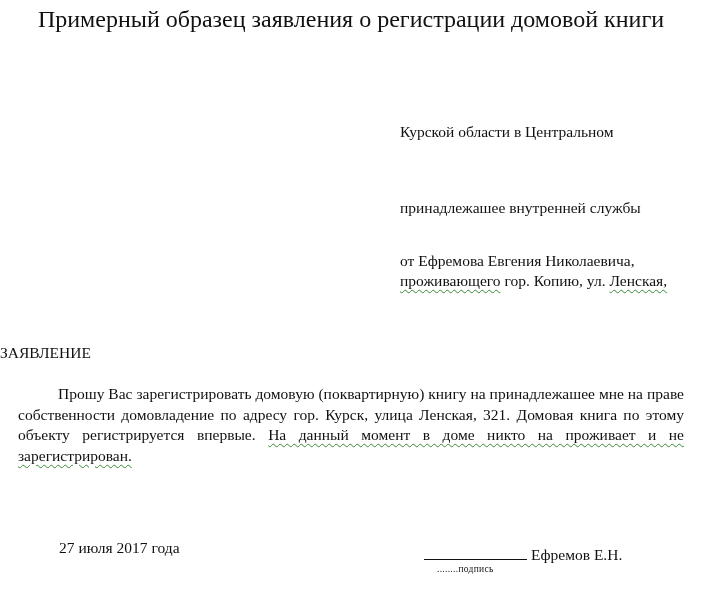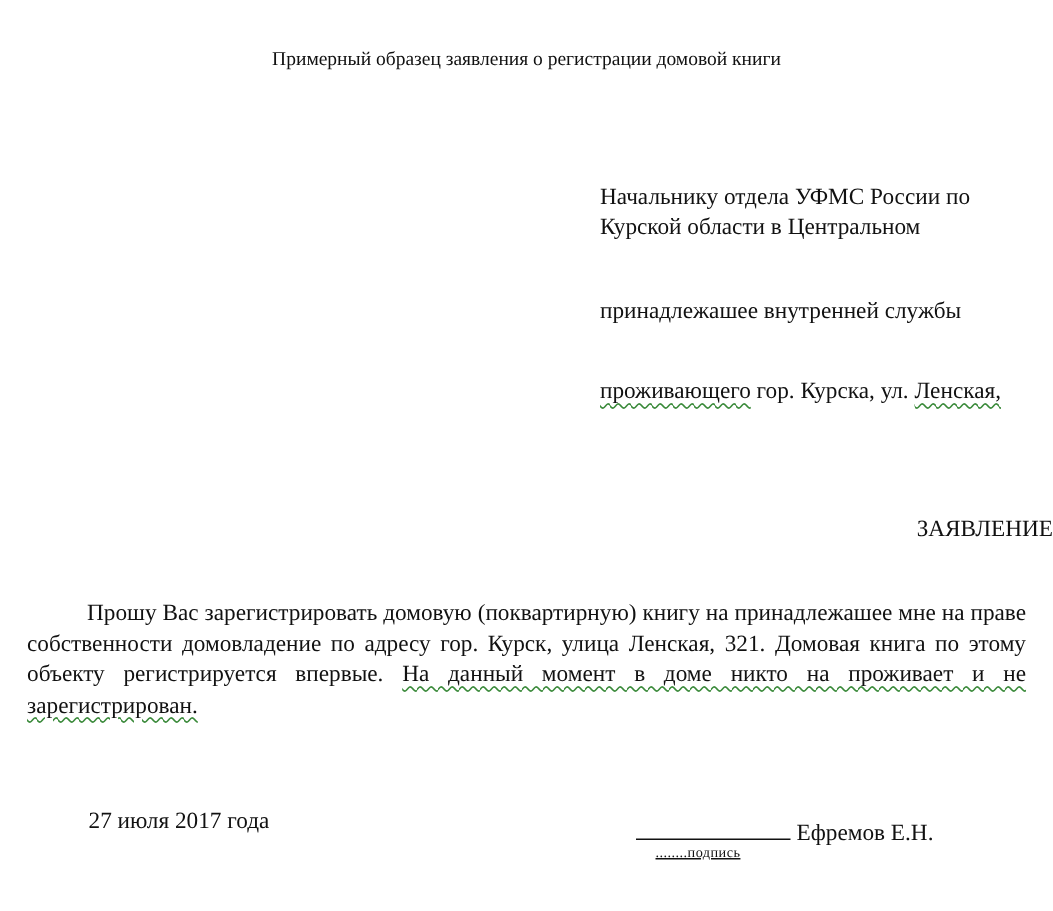--- a/index.html
+++ b/index.html
@@ -14,23 +14,22 @@
       overflow: hidden;
       font-family: "Liberation Serif", "DejaVu Serif", serif;
       color: #111111;
     }
     .title {
       position: absolute;
       left: 0;
       width: 702px;
       top: 8px;
       text-align: center;
-      font-size: 13px;
+      font-size: 24px;
       line-height: 22px;
-      margin-top: 20px;
     }
     .addressee {
       position: absolute;
       left: 400px;
       font-size: 15.5px;
       line-height: 20px;
     }
     .addressee .line { white-space: nowrap; display: block; }
     .blk1 { top: 122px; }
     .blk2 { top: 198px; }
@@ -38,31 +37,30 @@
     .squiggle {
       text-decoration: underline wavy #3a8a3a;
       text-decoration-thickness: 1px;
       text-underline-offset: 3px;
     }
     .doc-heading {
       position: absolute;
       left: 0;
       width: 702px;
       top: 343px;
-      text-align: right;
+      text-align: left;
       font-size: 15.5px;
       line-height: 20px;
-      padding-left: 10px;
       box-sizing: border-box;
     }
     .body-text {
       position: absolute;
       left: 18px;
       width: 666px;
-      top: 399px;
+      top: 384px;
       font-size: 15.5px;
       line-height: 20.5px;
       text-align: justify;
     }
     .body-text p {
       margin: 0;
       text-indent: 40px;
     }
     .date {
       position: absolute;
@@ -89,39 +87,38 @@
       margin-right: 4px;
     }
     .sign-caption {
       position: absolute;
       left: 437px;
       top: 563px;
       font-size: 9.5px;
       line-height: 12px;
       font-family: "Liberation Serif", "DejaVu Serif", serif;
       letter-spacing: 0.3px;
-      text-decoration: underline;
     }
   </style>
 </head>
 <body>
 
 <div class="title">Примерный образец заявления о регистрации домовой книги</div>
 
 <div class="addressee blk1">
-  <span class="line">Начальнику отдела УФМС России по</span>
   <span class="line">Курской области в Центральном</span>
 </div>
 
 <div class="addressee blk2">
   <span class="line">принадлежашее внутренней службы</span>
 </div>
 
 <div class="addressee blk3">
-  <span class="line"><span class="squiggle">проживающего</span><span> гор. Курска, ул. </span><span class="squiggle">Ленская,</span></span>
+  <span class="line">от Ефремова Евгения Николаевича,</span>
+  <span class="line"><span class="squiggle">проживающего</span><span> гор. Копию, ул. </span><span class="squiggle">Ленская,</span></span>
 </div>
 
 <div class="doc-heading">ЗАЯВЛЕНИЕ</div>
 
 <div class="body-text">
   <p><span>Прошу Вас зарегистрировать домовую (поквартирную) книгу на принадлежашее мне на праве собственности домовладение по адресу гор. Курск, улица Ленская, 321. Домовая книга по этому объекту регистрируется впервые. </span><span class="squiggle">На данный момент в доме никто на проживает и не зарегистрирован.</span></p>
 </div>
 
 <div class="date">27 июля 2017 года</div>
 

